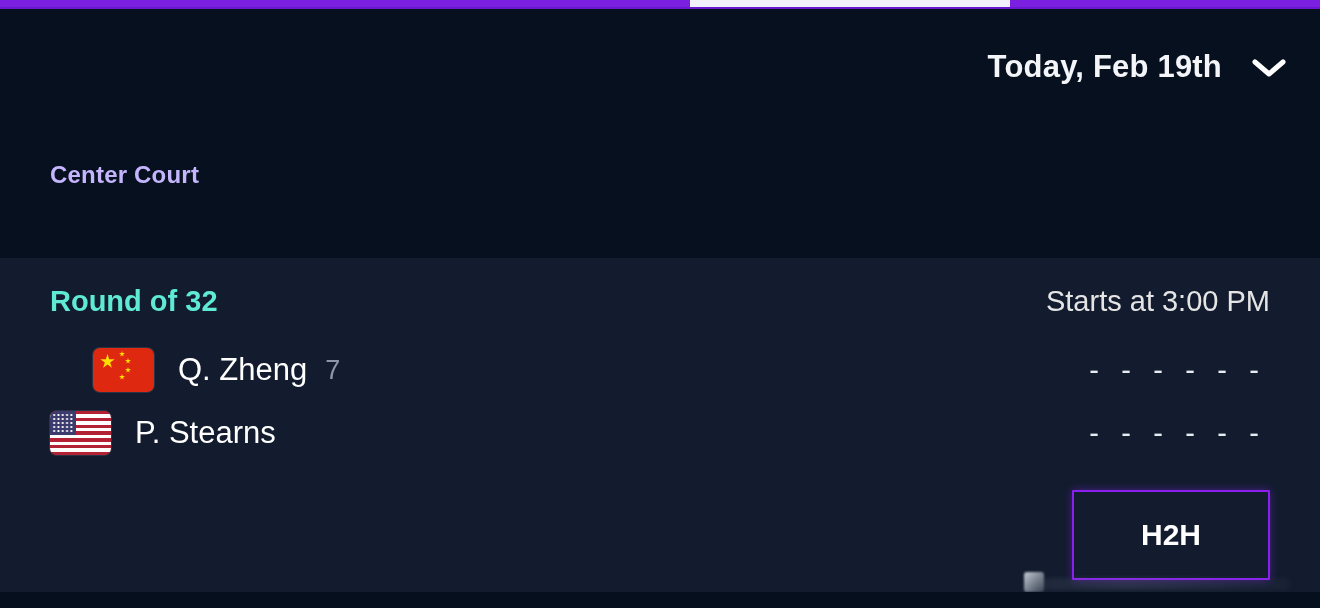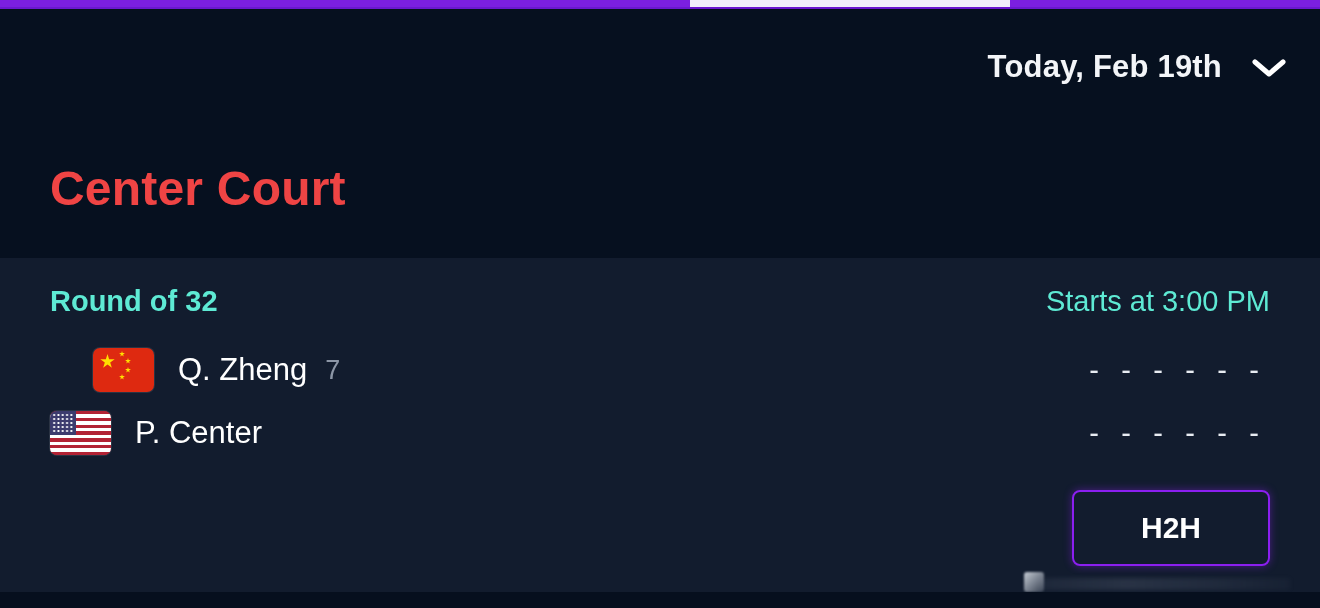--- a/index.html
+++ b/index.html
@@ -35,40 +35,40 @@
     display:flex; align-items:center; gap:26px;
   }
   .date-label {
     font-size:31px; font-weight:bold; color:#f3f5f8;
     letter-spacing:0.2px;
   }
   .chevron-down { display:block; width:42px; height:26px; }
 
   .court-title {
     position:absolute; left:50px; top:152px;
-    font-size:48px; font-weight:bold; color:#ef4444;
+    font-size:24px; font-weight:bold; color:#c4b5fd;
     letter-spacing:0.2px;
     text-align:center;
   }
 
   
   .card {
     position:absolute; left:0; top:258px; width:1320px; height:334px;
     background:#121c2e;
   }
   .card-head {
     position:absolute; left:50px; top:27px; right:50px; height:40px;
   }
   .round-label {
     position:absolute; left:0; top:0;
     font-size:29px; font-weight:bold; color:#5eead4;
   }
   .start-time {
     position:absolute; right:0; top:0;
-    font-size:29px; color:#5eead4; font-weight:normal;
+    font-size:29px; color:#e5e5e5; font-weight:normal;
   }
 
   .player-row {
     position:absolute; left:50px; right:50px; height:56px;
     display:flex; align-items:center;
   }
   .player-row.r1 { top:84px;padding-left:43px; }
   .player-row.r2 { top:147px; }
 
   .flag {
@@ -127,23 +127,23 @@
   }
   .score-cells.r1 { top:84px; height:56px; }
   .score-cells.r2 { top:147px; height:56px; }
   .score-cell {
     width:32px; text-align:center;
     font-size:29px; color:#e8ecf2; line-height:56px;
   }
 
   .h2h-btn {
     position:absolute; right:50px; top:232px;
-    width:198px; height:76px;
+    width:198px; height:90px;
     border:2.5px solid #8b1ff0;
-    border-radius:8px;
+    border-radius:1px;
     background:transparent;
     color:#ffffff; font-size:30px; font-weight:bold;
     display:flex; align-items:center; justify-content:center;
     box-shadow:0 0 9px rgba(139,31,240,0.45);
   }
 
   
   .bottom-strip {
     position:absolute; left:0; top:592px; width:1320px; height:16px;
     background:#060f1e;
@@ -215,21 +215,21 @@
       <span class="score-cell">-</span>
       <span class="score-cell">-</span>
       <span class="score-cell">-</span>
     </div>
 
     <div class="player-row r2">
       <span class="flag us">
         <span class="stripes"></span>
         <span class="canton"></span>
       </span>
-      <span class="player-name">P. Center</span>
+      <span class="player-name">P. Stearns</span>
       <span class="player-seed"></span>
     </div>
 
     <div class="score-cells r2">
       <span class="score-cell">-</span>
       <span class="score-cell">-</span>
       <span class="score-cell">-</span>
       <span class="score-cell">-</span>
       <span class="score-cell">-</span>
       <span class="score-cell">-</span>

